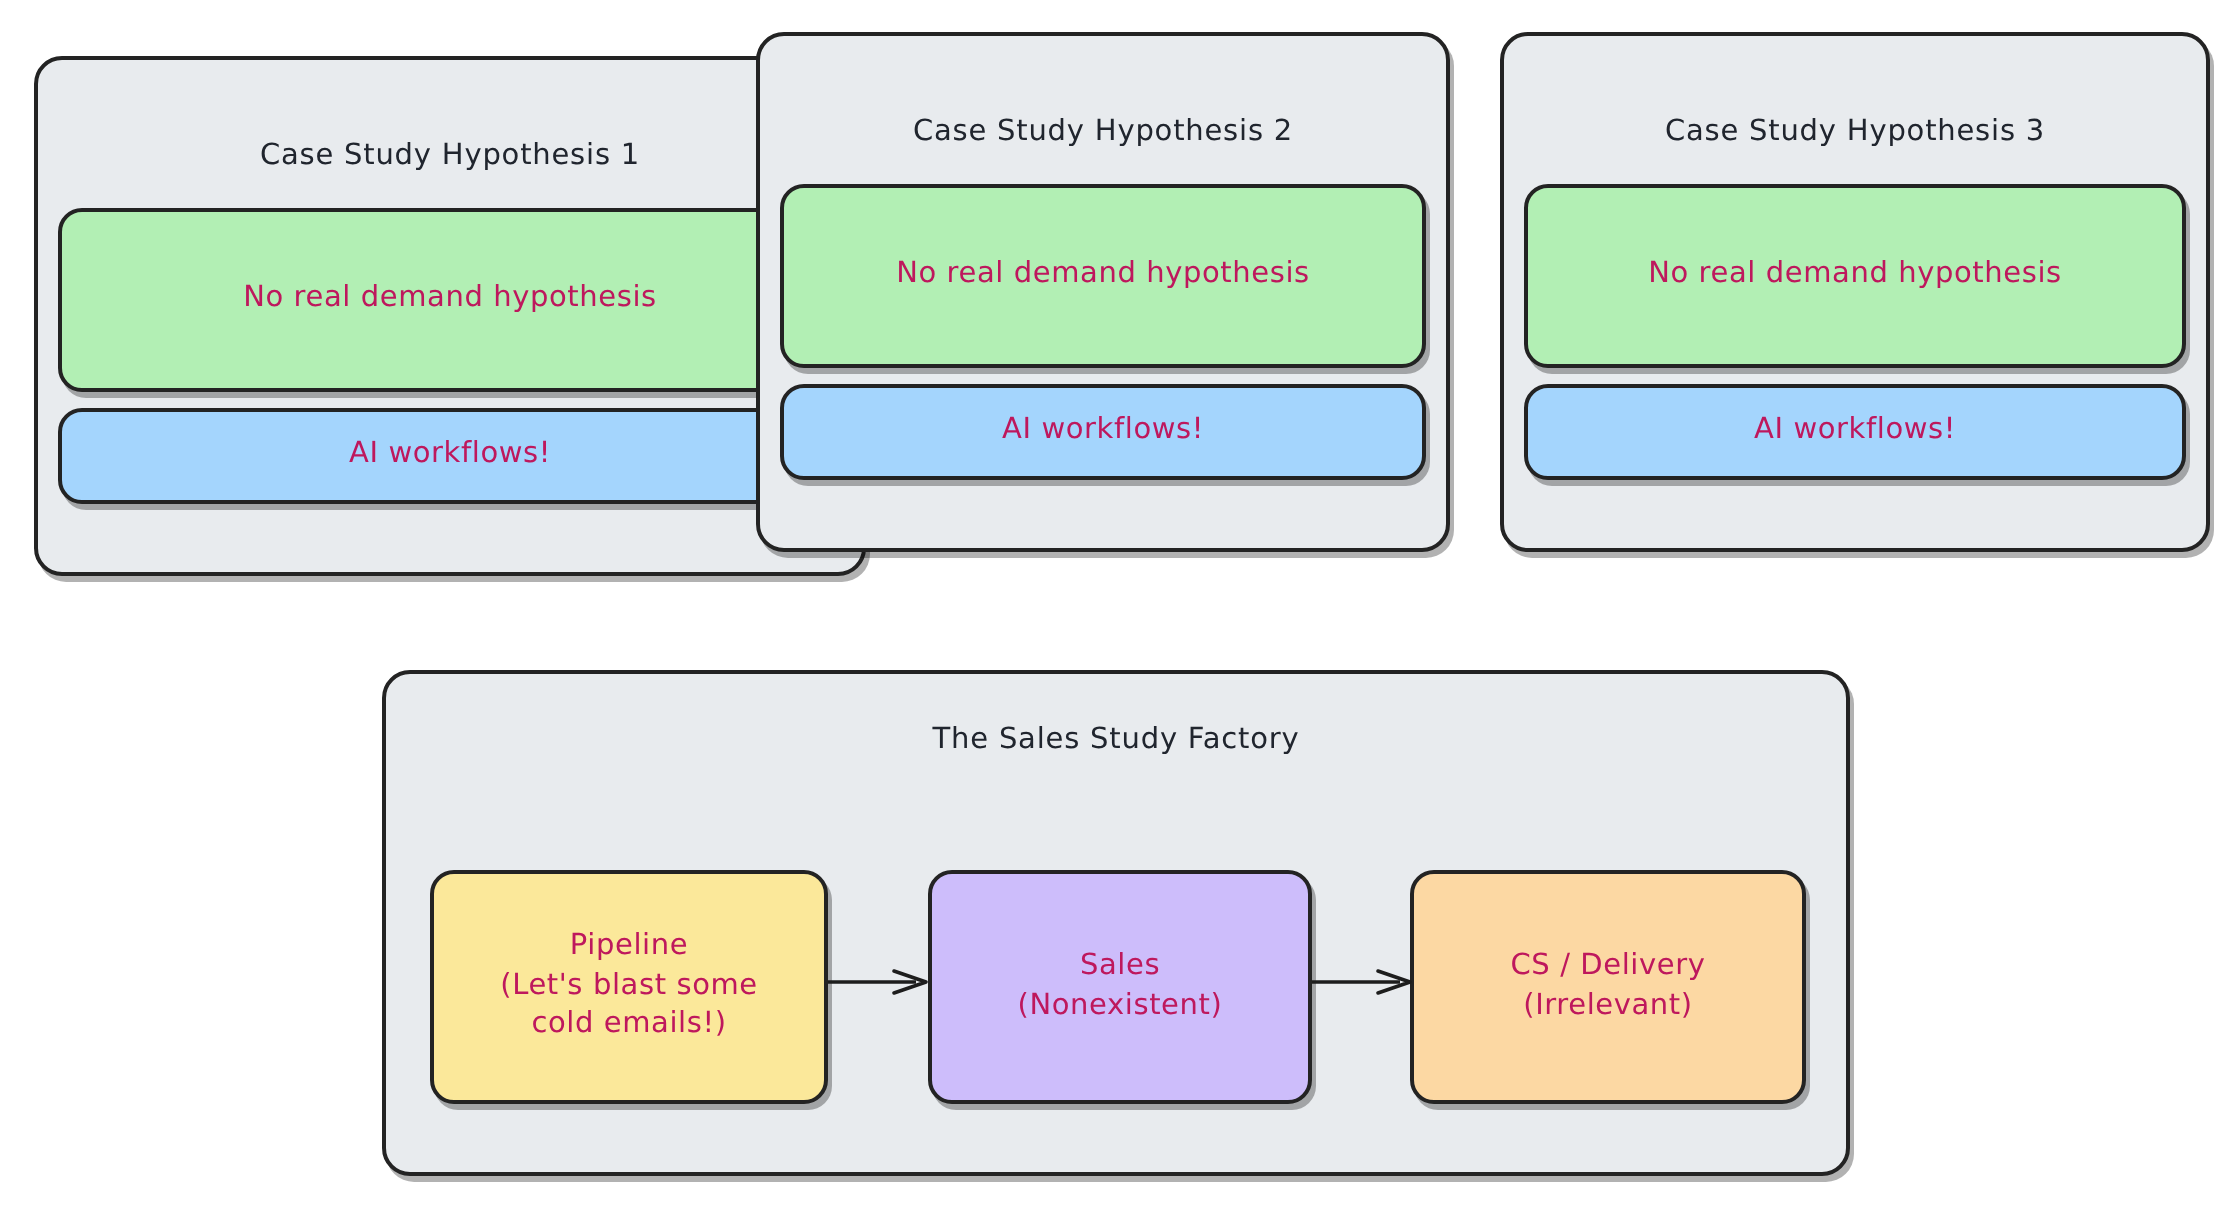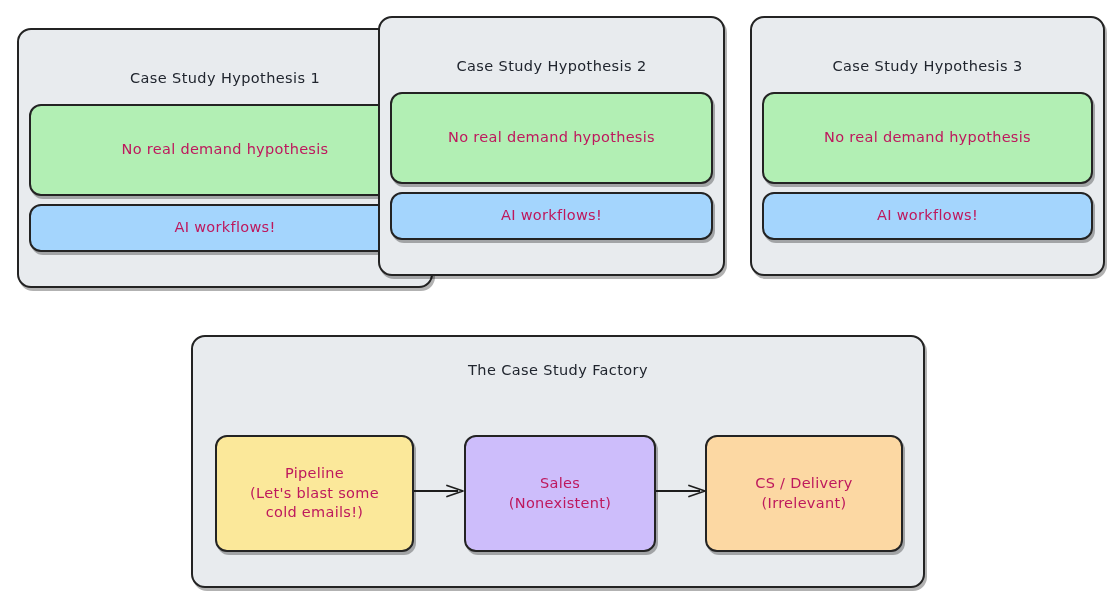--- a/index.html
+++ b/index.html
@@ -134,21 +134,21 @@
   <div class="group-title hyp-title">Case Study Hypothesis 3</div>
   <div class="node inner-abs hyp-green">
     <span class="node-label">No real demand hypothesis</span>
   </div>
   <div class="node inner-abs hyp-blue">
     <span class="node-label">AI workflows!</span>
   </div>
 </div>
 
 <div class="node group" id="factory-group">
-  <div class="group-title factory-title">The Case Study Factory</div>
+  <div class="group-title factory-title">The Sales Study Factory</div>
 
   <div class="node inner-abs" id="node-pipeline" style="background: rgb(251, 232, 154);">
     <span class="node-label">Pipeline
 (Let's blast some
 cold emails!)</span>
   </div>
 
   <div class="node inner-abs" id="node-sales" style="background: rgb(205, 189, 251);">
     <span class="node-label">Sales
 (Nonexistent)</span>

